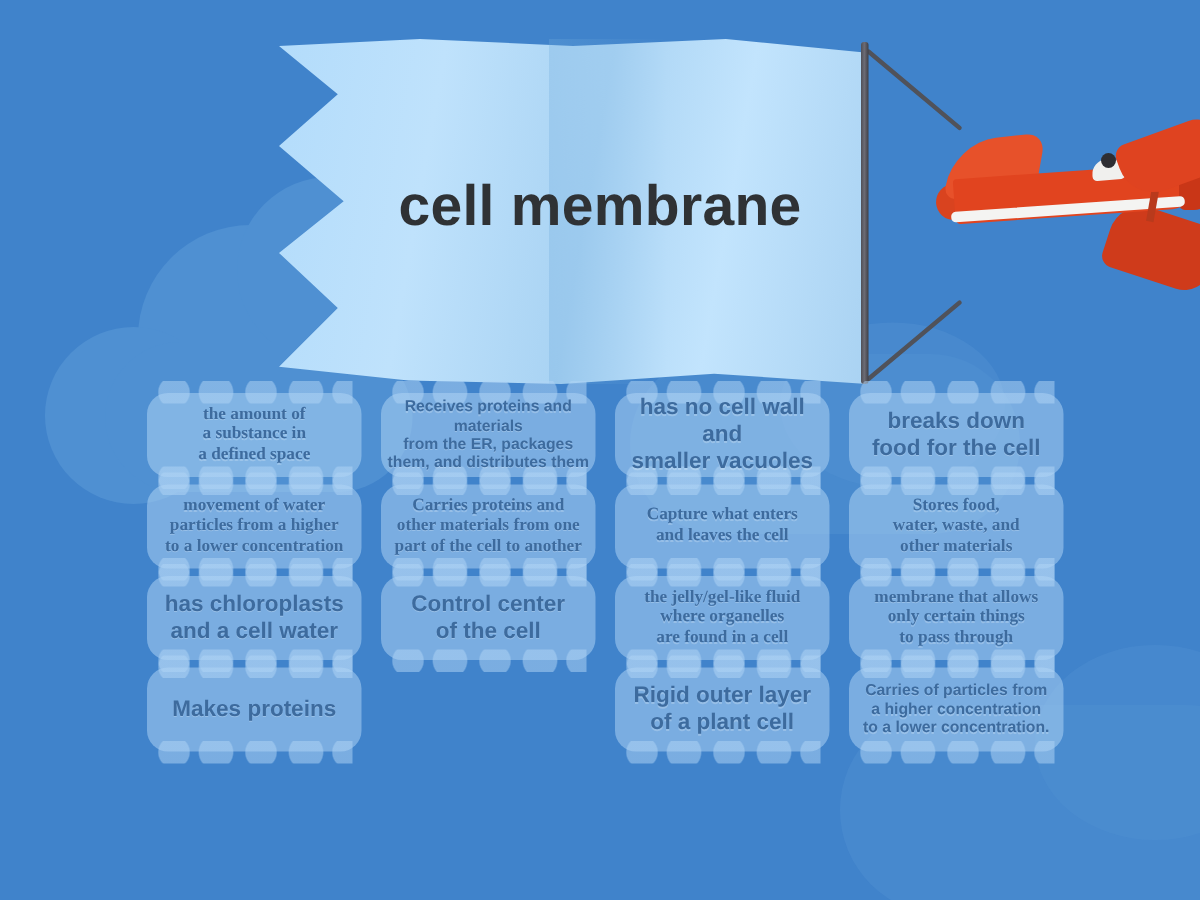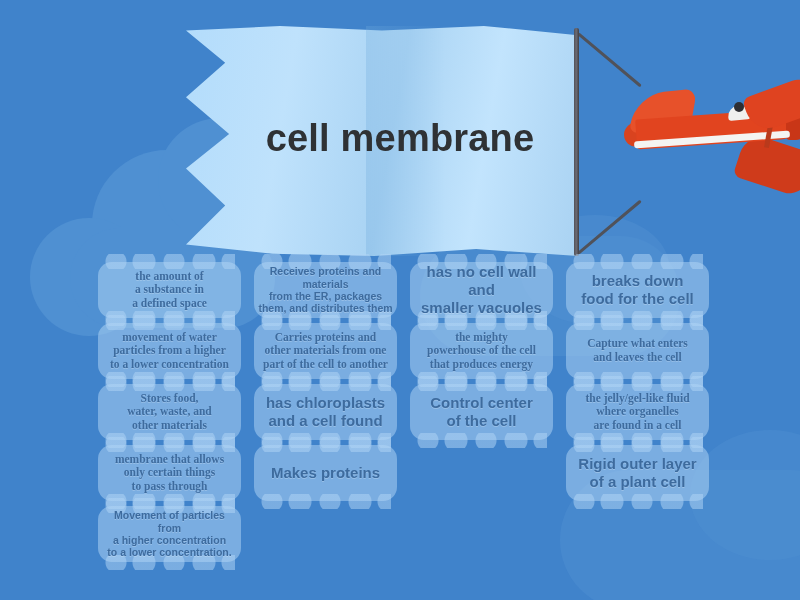--- a/index.html
+++ b/index.html
@@ -273,36 +273,31 @@
         <span class="tile-label">movement of water
 particles from a higher
 to a lower concentration</span>
       </div>
       <div class="tile size-md">
         <span class="tile-label">Carries proteins and
 other materials from one
 part of the cell to another</span>
       </div>
       <div class="tile size-md">
-        <span class="tile-label">the mighty
-powerhouse of the cell
-that produces energy</span>
-      </div>
-      <div class="tile size-md">
         <span class="tile-label">Capture what enters
 and leaves the cell</span>
       </div>
       <div class="tile size-md">
         <span class="tile-label">Stores food,
 water, waste, and
 other materials</span>
       </div>
       <div class="tile size-lg">
         <span class="tile-label">has chloroplasts
-and a cell found</span>
+and a cell water</span>
       </div>
       <div class="tile size-lg">
         <span class="tile-label">Control center
 of the cell</span>
       </div>
       <div class="tile size-md">
         <span class="tile-label">the jelly/gel-like fluid
 where organelles
 are found in a cell</span>
       </div>
@@ -315,21 +310,21 @@
         <span class="tile-label">Makes proteins</span>
       </div>
       <div class="tile size-md empty">
         <span class="tile-label"></span>
       </div>
       <div class="tile size-lg">
         <span class="tile-label">Rigid outer layer
 of a plant cell</span>
       </div>
       <div class="tile size-sm">
-        <span class="tile-label">Movement of particles from
+        <span class="tile-label">Carries of particles from
 a higher concentration
 to a lower concentration.</span>
       </div>
       <div class="tile size-md empty">
         <span class="tile-label"></span>
       </div>
     </div>
 
 </div>
 

